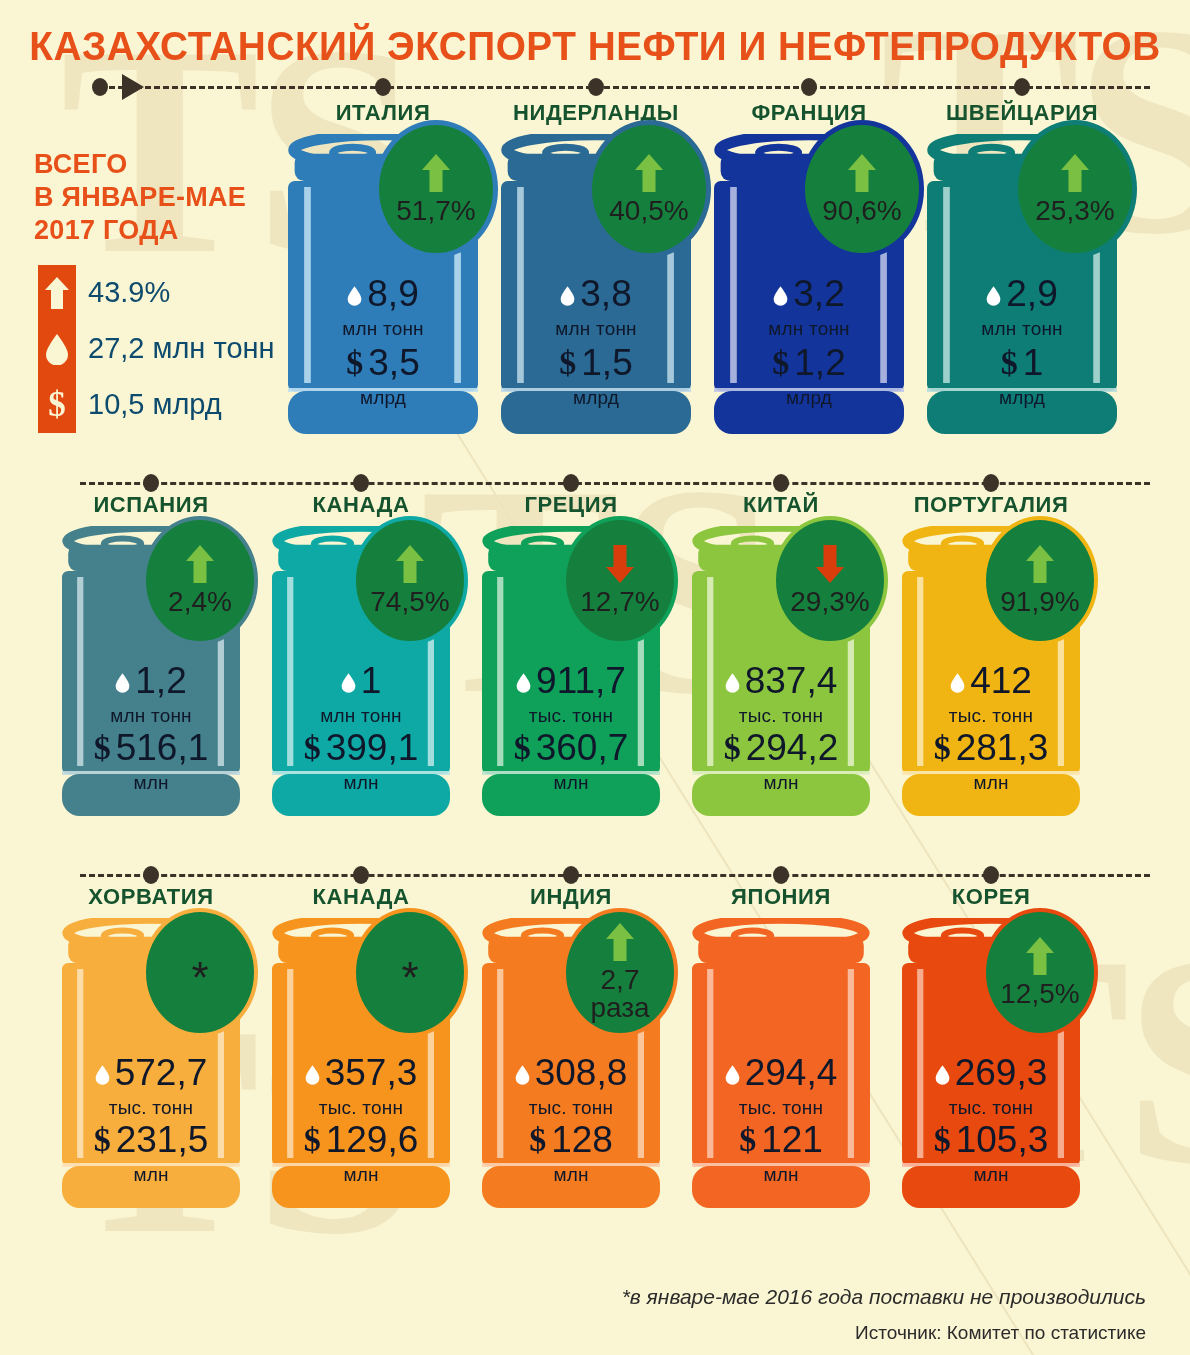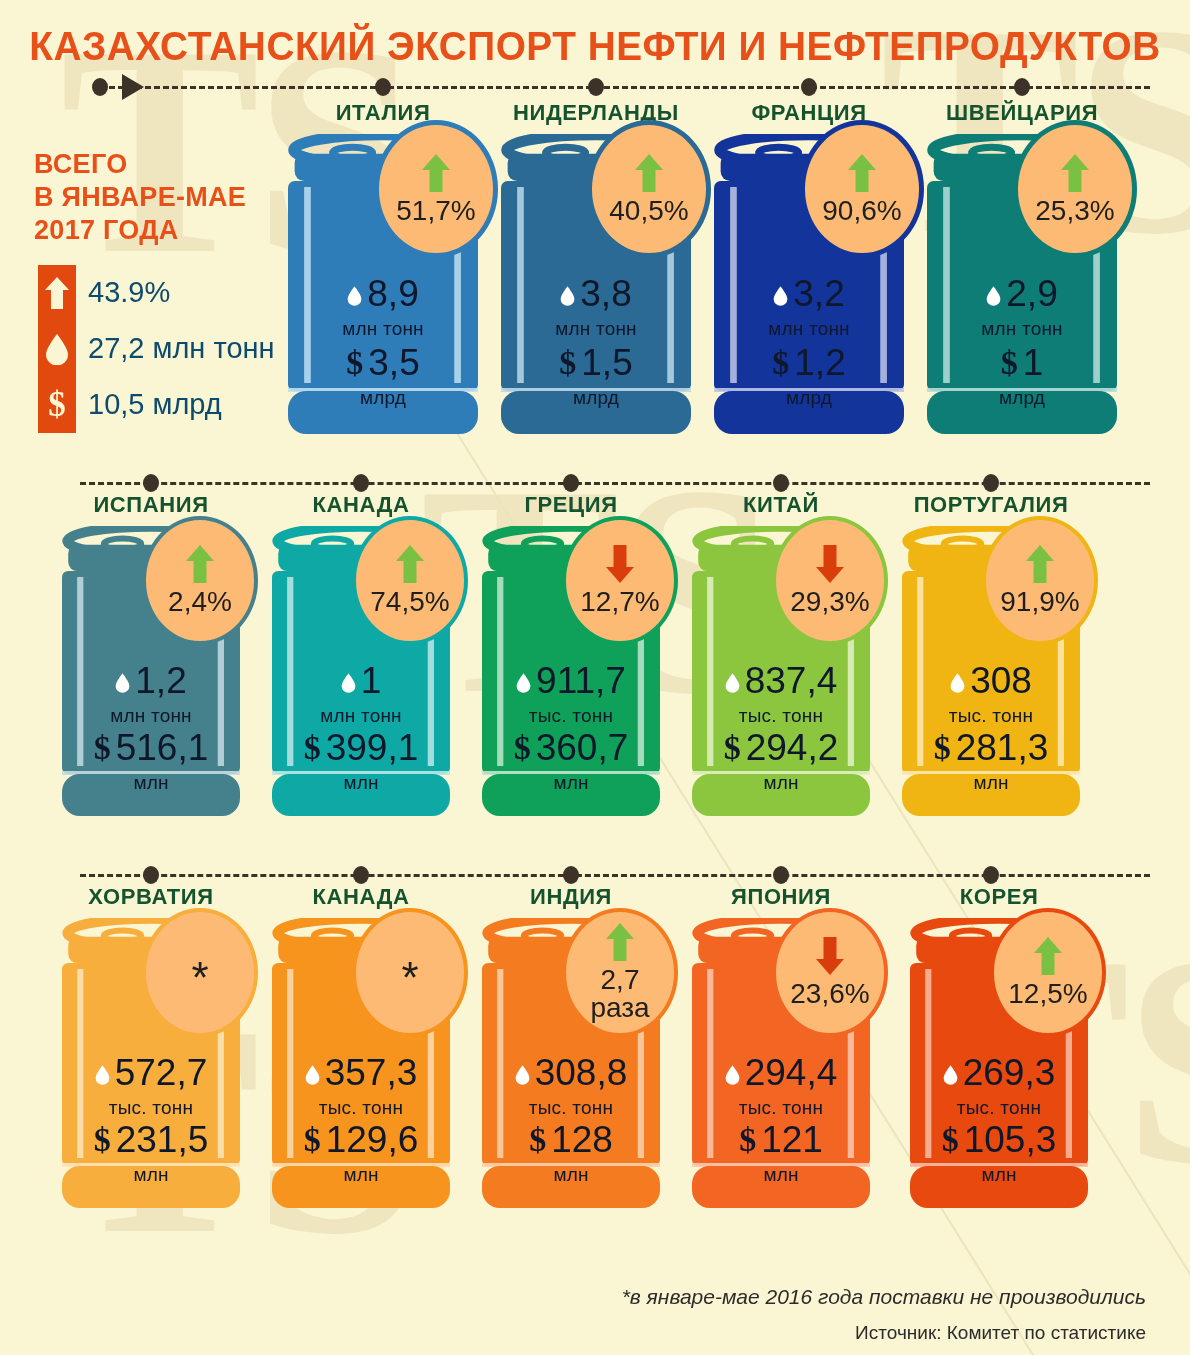--- a/index.html
+++ b/index.html
@@ -72,21 +72,21 @@
 
   .b-text{position:absolute;left:0;right:0;text-align:center;color:#0f172a;
     line-height:1;pointer-events:none;}
   .b-main{font-size:37px;font-weight:400;display:flex;align-items:center;
      justify-content:center;gap:5px;white-space:nowrap;}
   .b-main .drop{width:15px;height:21px;flex:0 0 auto;}
   .b-main .dol{font-family:"Liberation Serif",serif;font-weight:700;font-size:34px;}
   .b-unit{font-size:19px;margin-top:7px;letter-spacing:.2px;}
 
   
-  .badge{position:absolute;background:#fdba74;border-radius:50%;
+  .badge{position:absolute;background:#15803d;border-radius:50%;
     display:flex;flex-direction:column;align-items:center;justify-content:center;
     box-sizing:border-box;z-index:7;}
   .badge .bval{font-size:28px;color:#1F1F1F;font-weight:400;line-height:1.02;
     text-align:center;white-space:nowrap;}
   .badge .bstar{font-size:44px;color:#1F1F1F;line-height:.5;padding-top:12px;}
   .badge .arw{display:block;margin-bottom:4px;}
 
   
   .note{position:absolute;right:44px;top:1285px;font-size:21px;color:#2B2B2B;
     font-style:italic;z-index:6;white-space:nowrap;}
@@ -586,21 +586,21 @@
               <path d="M15 1 L29 17 L21.5 17 L21.5 39 L8.5 39 L8.5 17 L1 17 Z" fill="#7AC143"></path>
             </svg>
           </span>
           <div class="bval">91,9%</div>
       </div>
       <div class="b-text" style="top:170px;">
         <div class="b-main">
           <span><svg class="drop" viewBox="0 0 24 32" aria-hidden="true">
                 <path d="M12 1 C12 1 23 15 23 21.5 A11 11 0 0 1 1 21.5 C1 15 12 1 12 1 Z" fill="#FFFFFF"></path>
               </svg></span>
-          <span>308</span>
+          <span>412</span>
         </div>
         <div class="b-unit">тыс. тонн</div>
       </div>
       <div class="b-text" style="top:237px;">
         <div class="b-main">
           <span class="dol">$</span>
           <span>281,3</span>
         </div>
         <div class="b-unit">млн</div>
       </div>
@@ -767,48 +767,38 @@
     <rect x="0" y="45" width="178" height="203" rx="6.23" fill="#F26522"></rect>
 
     <rect x="15.13" y="51" width="6.23" height="189" fill="#FBC9AE" opacity="0.85"></rect>
     <rect x="155.75" y="51" width="6.23" height="189" fill="#FBC9AE" opacity="0.85"></rect>
 
     <rect x="0" y="245" width="178" height="4" fill="#FBC9AE" opacity="0.9"></rect>
 
     <rect x="0" y="248" width="178" height="42" rx="17.64" fill="#F26522"></rect>
   </svg>
       </div>
-      <div class="badge" style="width:116px;height:128.76000000000002px;border-radius:50%;
-                  left:80px;top:24px;
-                  border:4px solid #F26522;">
-        <span>
-            <svg class="arw" width="30" height="40" viewBox="0 0 30 40">
-              <path d="M15 39 L29 23 L21.5 23 L21.5 1 L8.5 1 L8.5 23 L1 23 Z" fill="#D93D0B"></path>
-            </svg>
-          </span>
-          <div class="bval">23,6%</div>
-      </div>
       <div class="b-text" style="top:170px;">
         <div class="b-main">
           <span><svg class="drop" viewBox="0 0 24 32" aria-hidden="true">
                 <path d="M12 1 C12 1 23 15 23 21.5 A11 11 0 0 1 1 21.5 C1 15 12 1 12 1 Z" fill="#FFFFFF"></path>
               </svg></span>
           <span>294,4</span>
         </div>
         <div class="b-unit">тыс. тонн</div>
       </div>
       <div class="b-text" style="top:237px;">
         <div class="b-main">
           <span class="dol">$</span>
           <span>121</span>
         </div>
         <div class="b-unit">млн</div>
       </div>
     </div>
-      <div class="cell" style="left: 902px; width: 178px; height: 330px; margin-left: 8px;">
+      <div class="cell" style="left: 902px; width: 178px; height: 330px;">
       <div class="cname">КОРЕЯ</div>
       <div class="barrel">
 
   <svg class="b-svg" width="178" height="290" viewBox="0 0 178 290">
 
     <ellipse cx="89" cy="15.12" rx="83.66" ry="14.4" fill="none" stroke="#E8490E" stroke-width="10"></ellipse>
 
     <ellipse cx="60.52" cy="18" rx="18.689999999999998" ry="5.3999999999999995" fill="none" stroke="#E8490E" stroke-width="6"></ellipse>
 
     <rect x="6.23" y="18.72" width="165.54000000000002" height="26.28" rx="8.9" fill="#E8490E"></rect>

